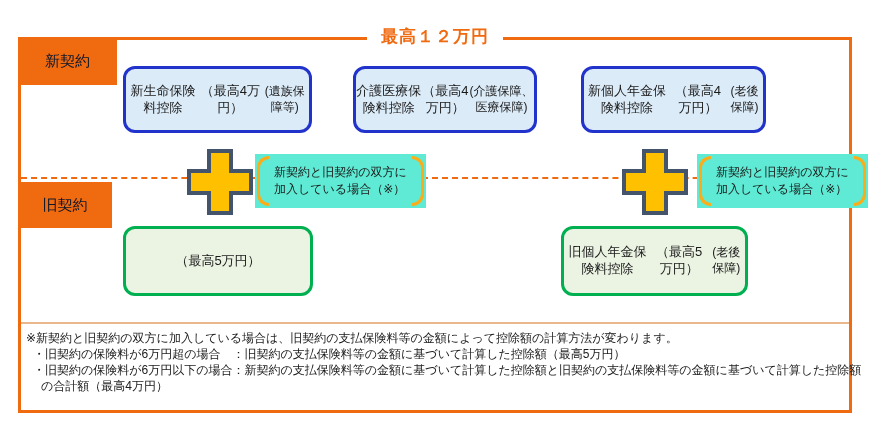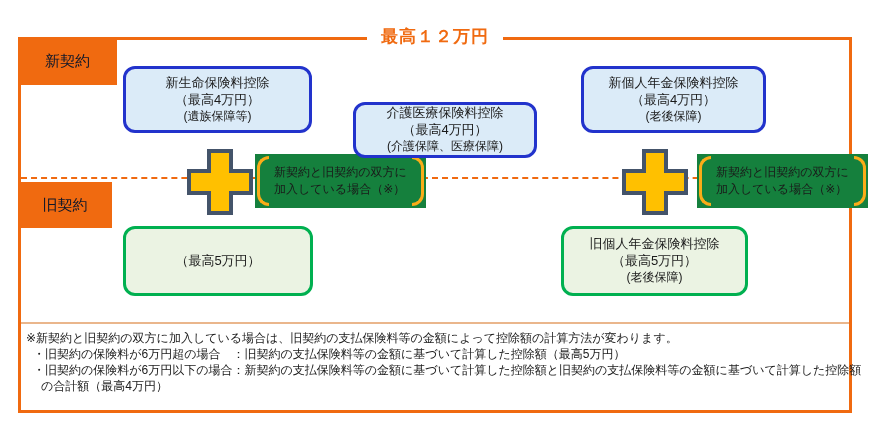--- a/index.html
+++ b/index.html
@@ -50,57 +50,57 @@
   .dashed-line {
     position: absolute;
     left: 0; right: 0; top: 137px;
     border-top: 2px dashed var(--orange, #F06A10);
     z-index: 1;
   }
   .box {
     position: absolute;
     border-radius: 12px;
     display: flex;
-    flex-direction: column;
+    flex-direction: row;
     align-items: center;
     justify-content: center;
     text-align: center;
     line-height: 1.3;
     font-size: 13px;
     z-index: 3;
   }
   .box .sub { font-size: 12px; }
   .box.blue {
     background: var(--blue_fill, #DBEBF8);
     border: 3px solid var(--blue_border, #2233CC);
   }
   .box.green {
     background: var(--green_fill, #EBF3E3);
     border: 3px solid var(--green_border, #00B050);
   }
   .box.b1 { left: 102px; top: 26px;  width: 189px; height: 67px; }
-  .box.b2 { left: 332px; top: 26px;  width: 184px; height: 56px; margin-top: 36px; }
+  .box.b2 { left: 332px; top: 26px;  width: 184px; height: 67px; }
   .box.b3 { left: 560px; top: 26px;  width: 185px; height: 67px; }
   .box.g1 { left: 102px; top: 186px; width: 190px; height: 70px; }
   .box.g2 { left: 540px; top: 186px; width: 187px; height: 70px; }
   .cross {
     position: absolute;
     width: 70px; height: 70px;
     z-index: 2;
   }
   .cross.c1 { left: 164px; top: 107px; }
   .cross.c2 { left: 599px; top: 107px; }
   .note-group {
     position: absolute;
     top: 114px;
     height: 54px;
     display: flex;
     align-items: center;
     gap: 5px;
-    background: #15803d;
+    background: #5eead4;
     padding: 0 2px;
     z-index: 2;
   }
   .note-group.n1 { left: 234px; }
   .note-group.n2 { left: 676px; }
   .brace {
     width: 12px;
     height: 50px;
     border: 3px solid var(--brace, #FBAC18);
   }

